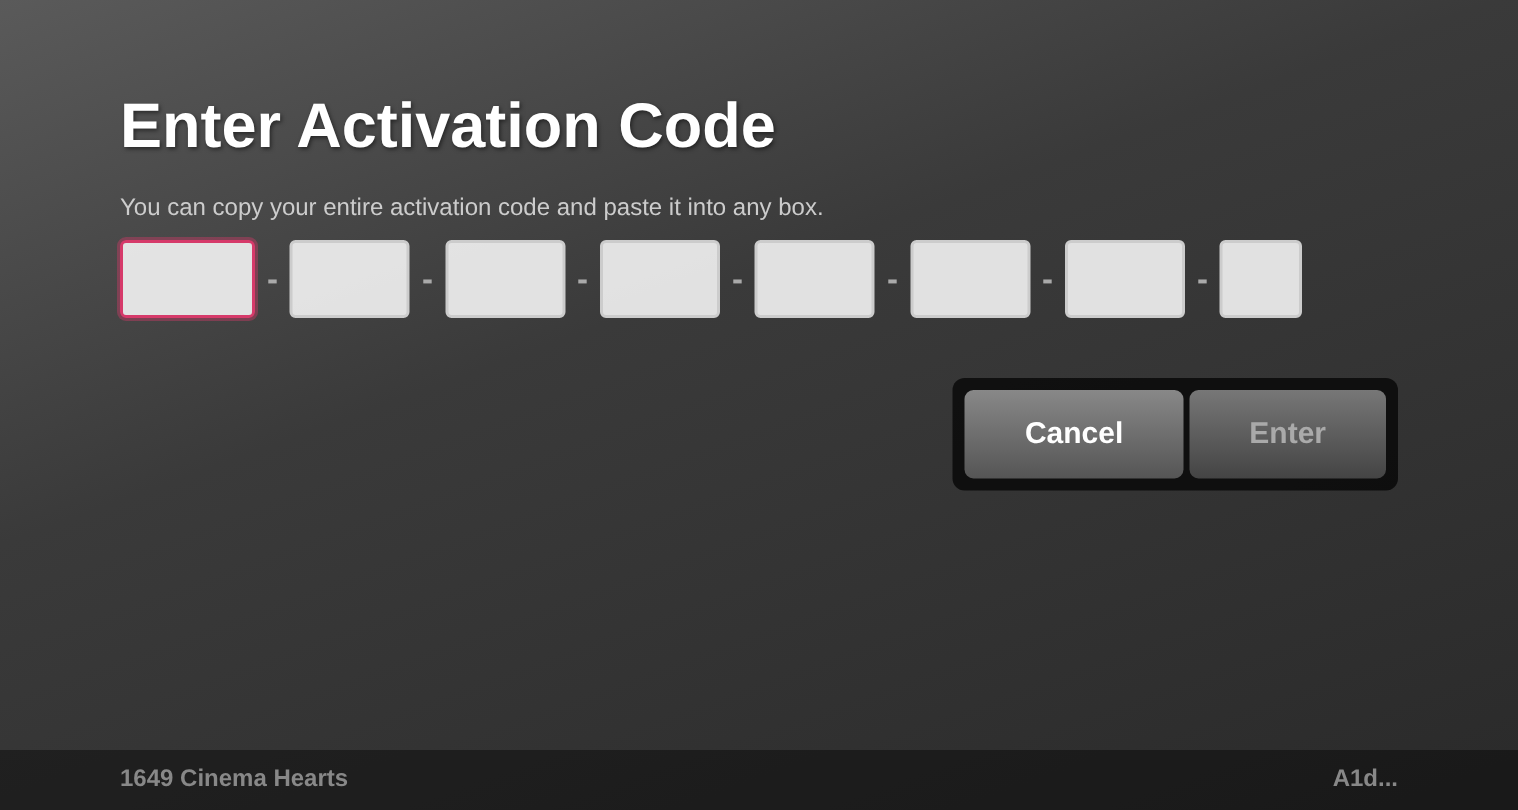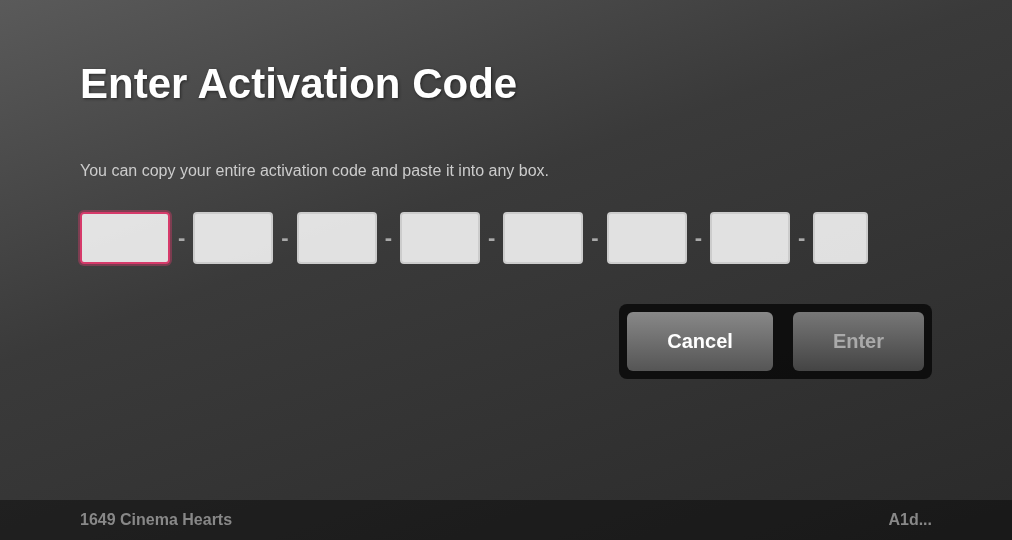--- a/index.html
+++ b/index.html
@@ -26,28 +26,28 @@
       bottom: 80px;
       display: flex;
       flex-direction: column;
       justify-content: flex-start;
     }
 
     .title {
       font-size: 42px;
       font-weight: bold;
       color: #ffffff;
-      margin-bottom: 54px;
+      margin-bottom: 22px;
       text-shadow: 1px 1px 3px rgba(0,0,0,0.5);
     }
 
     .subtitle {
       font-size: 16px;
       color: #cccccc;
-      margin-bottom: 32px;
+      margin-bottom: 12px;
     }
 
     .code-inputs {
       display: flex;
       align-items: center;
       gap: 0;
       margin-bottom: 40px;
       flex-wrap: nowrap;
     }
 
@@ -94,21 +94,21 @@
       justify-content: flex-end;
       gap: 0;
     }
 
     .btn-container {
       display: flex;
       background: rgba(0, 0, 0, 0.7);
       border-radius: 8px;
       overflow: hidden;
       padding: 8px;
-      gap: 20px;
+      gap: 4px;
     }
 
     .btn {
       padding: 18px 40px;
       font-size: 20px;
       font-weight: bold;
       border: none;
       border-radius: 6px;
       cursor: pointer;
       min-width: 120px;

